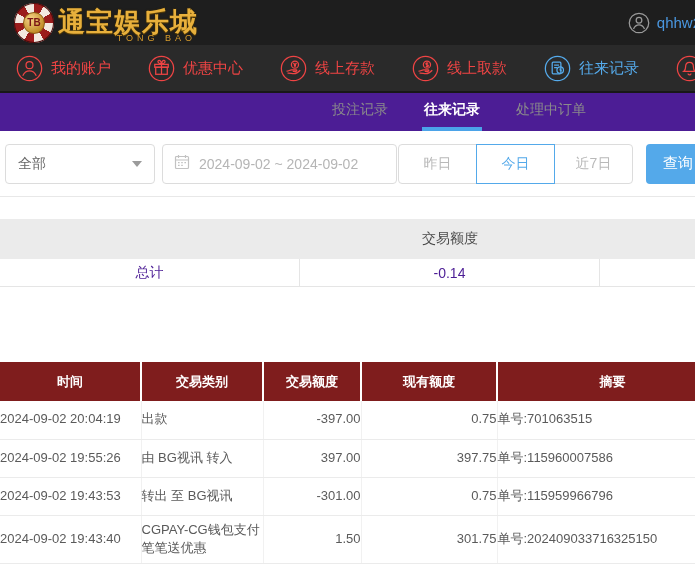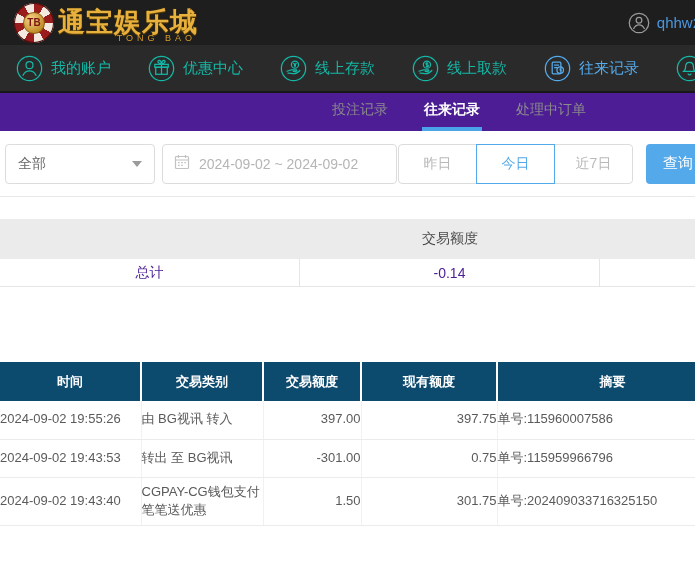--- a/index.html
+++ b/index.html
@@ -16,21 +16,21 @@
   .chip-core { width: 22px; height: 22px; border-radius: 50%; background: radial-gradient(circle at 35% 30%, #f6d488, #c08a24 75%); color: #7a1515; font-size: 10px; font-weight: bold; display: flex; align-items: center; justify-content: center; border: 1px solid #8a5a10; }
   .brand { display: flex; flex-direction: column; }
   .brand-cn { font-size: 27px; font-weight: bold; letter-spacing: 1px; color: #e8b03c; text-shadow: 0 1px 1px #5f4206, 0 0 2px #3a2a00; line-height: 1; }
   .brand-en { font-size: 9px; letter-spacing: 4px; color: #d89c2c; align-self: flex-end; margin-top: -3px; margin-right: 2px; }
   .userbox { position: absolute; right: -6px; top: 0; height: 45px; display: flex; align-items: center; gap: 7px; }
   .userbox .uicon { color: #9a9a9a; display: flex; }
   .username { color: #4a97e0; font-size: 15px; }
 
   
   .navbar { height: 48px; background: #2a2a2a; border-bottom: 2px solid #181818; display: flex; align-items: center; padding-left: 16px; gap: 37px; white-space: nowrap; overflow: hidden; }
-  .nav-item { display: flex; align-items: center; gap: 8px; color: #14b8a6; font-size: 15px; flex: none; cursor: pointer; }
+  .nav-item { display: flex; align-items: center; gap: 8px; color: #ef4444; font-size: 15px; flex: none; cursor: pointer; }
   .nav-item.active { color: #55abec; }
   .nav-item svg { display: block; }
 
   
   .subnav { height: 38px; background: #4c1d95; display: flex; align-items: flex-end; padding-left: 330px; gap: 32px; }
   .tab { font-size: 14px; color: #8b8b8b; padding: 0 2px 9px; border-bottom: 4px solid transparent; line-height: 1.2; cursor: pointer; flex: none; }
   .tab.active { color: #ffffff; font-weight: bold; border-bottom-color: #4ba3e8; }
 
   
   .filterbar { height: 66px; border-bottom: 1px solid #e8e8e8; display: flex; align-items: center; padding-left: 5px; }
@@ -51,21 +51,21 @@
   .summary-header .sc { text-align: center; }
   .summary-row { height: 28px; display: flex; align-items: stretch; border-bottom: 1px solid #e5e5e5; font-size: 14px; color: #4c1d95; }
   .sc1 { width: 300px; flex: none; display: flex; align-items: center; justify-content: center; }
   .sc2 { width: 300px; flex: none; display: flex; align-items: center; justify-content: center; }
   .sc3 { flex: 1; }
   .summary-row .sc1, .summary-row .sc2 { border-right: 1px solid #e5e5e5; }
 
   
   .gap-b { height: 75px; }
   table.main { width: 100%; border-collapse: collapse; table-layout: fixed; font-size: 13px; color: #5a5a5a; }
-  table.main thead th { background: #0c4a6e; color: #fff; height: 39px; font-weight: bold; font-size: 13px; border-right: 2px solid #fff; text-align: center; }
+  table.main thead th { background: #7f1d1d; color: #fff; height: 39px; font-weight: bold; font-size: 13px; border-right: 2px solid #fff; text-align: center; }
   table.main thead th:last-child { border-right: none; padding-left: 32px; }
   table.main tbody td { height: 38px; border-bottom: 1px solid #ebebeb; border-right: 1px solid #f1f1f1; padding: 5px 0; line-height: 1.45; vertical-align: middle; }
   table.main tbody td:last-child { border-right: none; }
   td.c-time { padding-left: 8px; }
   td.c-type { padding-left: 10px; padding-right: 6px; }
   td.c-amt { text-align: right; padding-right: 9px; }
   td.c-bal { text-align: right; padding-right: 12px; }
   td.c-memo { padding-left: 12px; }
 </style>
 </head>
@@ -224,20 +224,27 @@
       <tr>
         <th>时间</th>
         <th>交易类别</th>
         <th>交易额度</th>
         <th>现有额度</th>
         <th>摘要</th>
       </tr>
     </thead>
     <tbody>
       <tr>
+        <td class="c-time">2024-09-02 20:04:19</td>
+        <td class="c-type">出款</td>
+        <td class="c-amt">-397.00</td>
+        <td class="c-bal">0.75</td>
+        <td class="c-memo">单号:701063515</td>
+      </tr>
+      <tr>
         <td class="c-time">2024-09-02 19:55:26</td>
         <td class="c-type">由 BG视讯 转入</td>
         <td class="c-amt">397.00</td>
         <td class="c-bal">397.75</td>
         <td class="c-memo">单号:115960007586</td>
       </tr>
       <tr>
         <td class="c-time">2024-09-02 19:43:53</td>
         <td class="c-type">转出 至 BG视讯</td>
         <td class="c-amt">-301.00</td>

